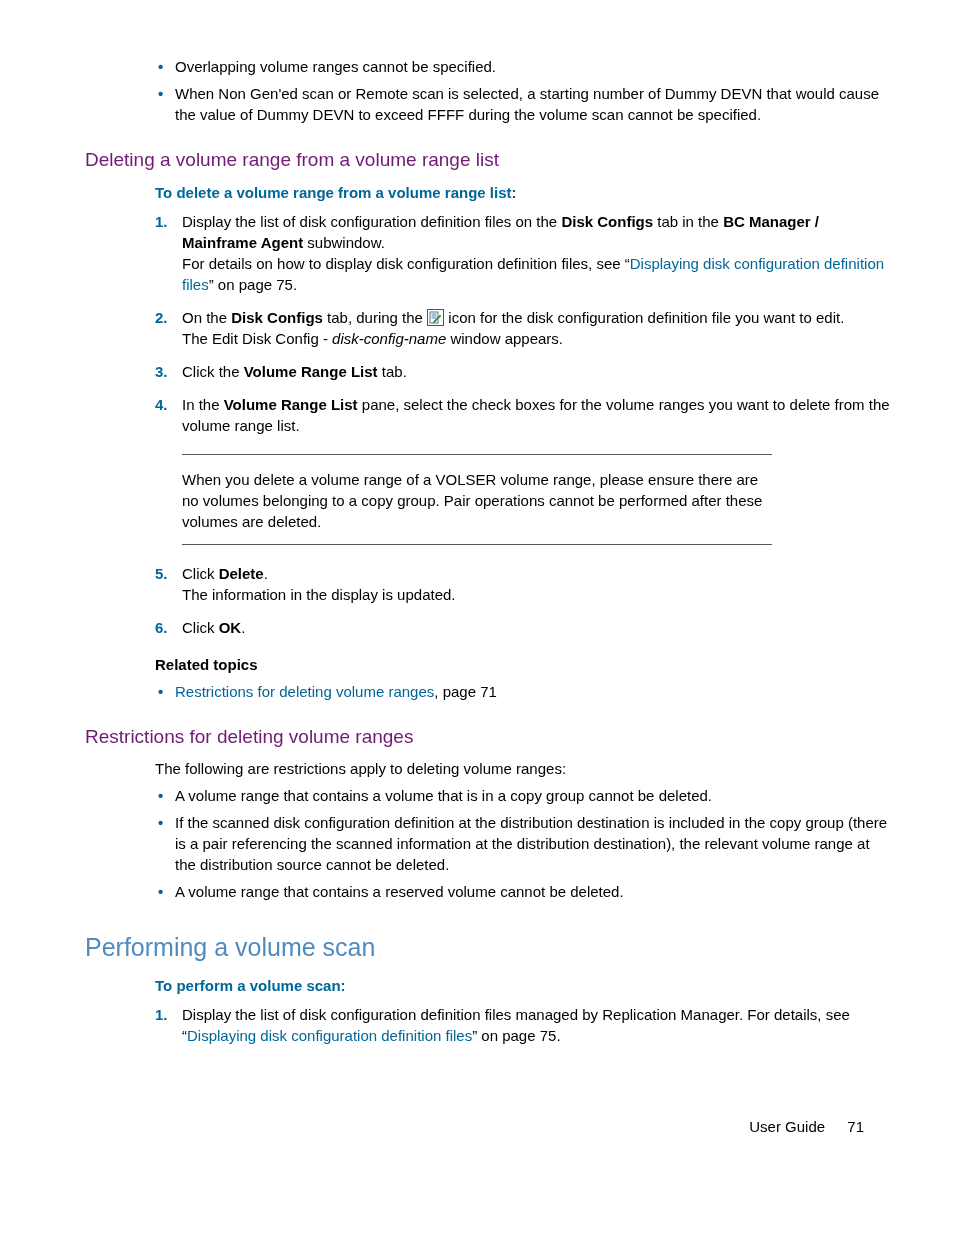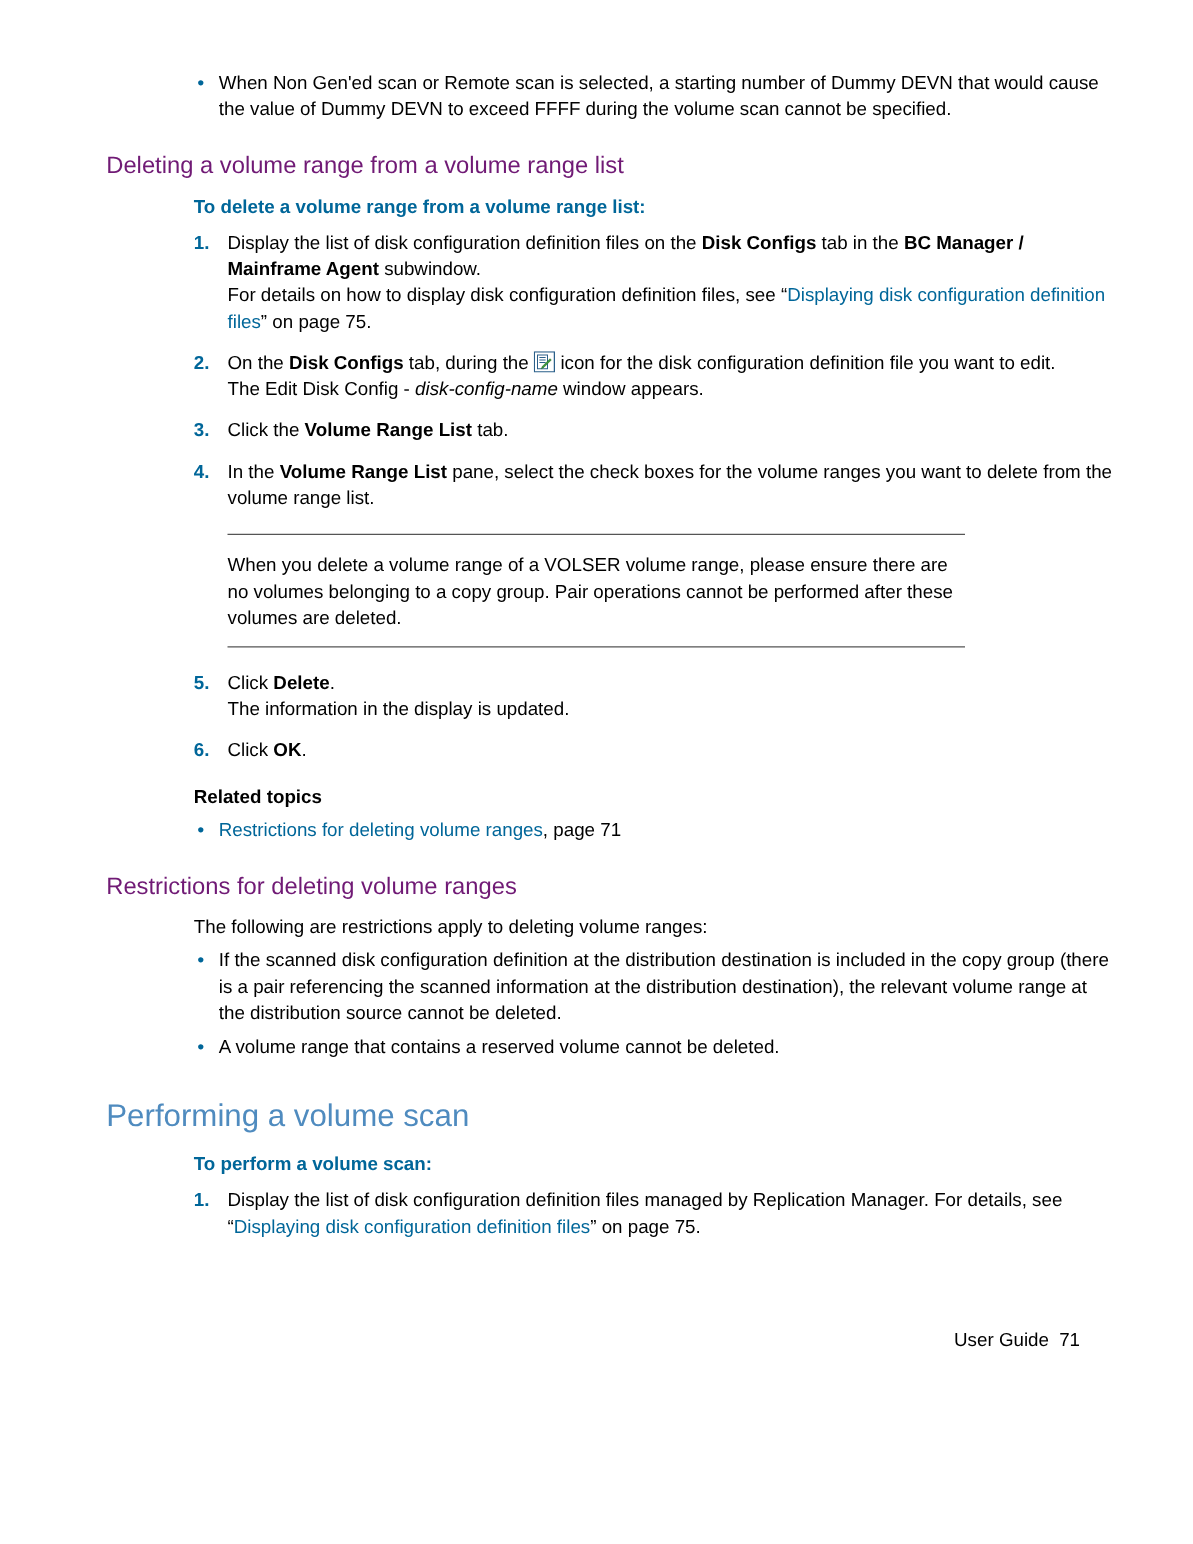--- a/index.html
+++ b/index.html
@@ -116,26 +116,27 @@
     display: inline-block;
     width: 17px; height: 17px;
     vertical-align: -3px;
   }
   .footer {
     margin-top: 70px;
     text-align: right;
     padding-right: 30px;
     font-size: 15px;
   }
-  .footer .pn { margin-left: 4px; }
+  .footer .pn { margin-left: 18px; }
 </style>
 </head>
 <body>
 
 <ul class="bullets">
+  <li><span>Overlapping volume ranges cannot be specified.</span></li>
   <li><span>When Non Gen'ed scan or Remote scan is selected, a starting number of Dummy DEVN that would cause the value of Dummy DEVN to exceed FFFF during the volume scan cannot be specified.</span></li>
 </ul>
 
 <div class="h3">Deleting a volume range from a volume range list</div>
 <div class="lead">To delete a volume range from a volume range list:</div>
 
 <ol class="steps">
   <li>
     <span><span>Display the list of disk configuration definition files on the </span><span class="bold">Disk Configs</span><span> tab in the </span><span class="bold">BC Manager / Mainframe Agent</span><span> subwindow.</span></span>
     <div class="sub"><span>For details on how to display disk configuration definition files, see “</span><a class="link">Displaying disk configuration definition files</a><span>” on page 75.</span></div>
@@ -174,20 +175,21 @@
 </ol>
 
 <div class="related-h">Related topics</div>
 <ul class="bullets">
   <li><a class="link">Restrictions for deleting volume ranges</a><span>, page 71</span></li>
 </ul>
 
 <div class="h3">Restrictions for deleting volume ranges</div>
 <div class="indent-para">The following are restrictions apply to deleting volume ranges:</div>
 <ul class="bullets">
+  <li><span>A volume range that contains a volume that is in a copy group cannot be deleted.</span></li>
   <li><span>If the scanned disk configuration definition at the distribution destination is included in the copy group (there is a pair referencing the scanned information at the distribution destination), the relevant volume range at the distribution source cannot be deleted.</span></li>
   <li><span>A volume range that contains a reserved volume cannot be deleted.</span></li>
 </ul>
 
 <div class="h2">Performing a volume scan</div>
 <div class="lead">To perform a volume scan:</div>
 <ol class="steps">
   <li>
     <span><span>Display the list of disk configuration definition files managed by Replication Manager. For details, see “</span><a class="link">Displaying disk configuration definition files</a><span>” on page 75.</span></span>
   </li>

